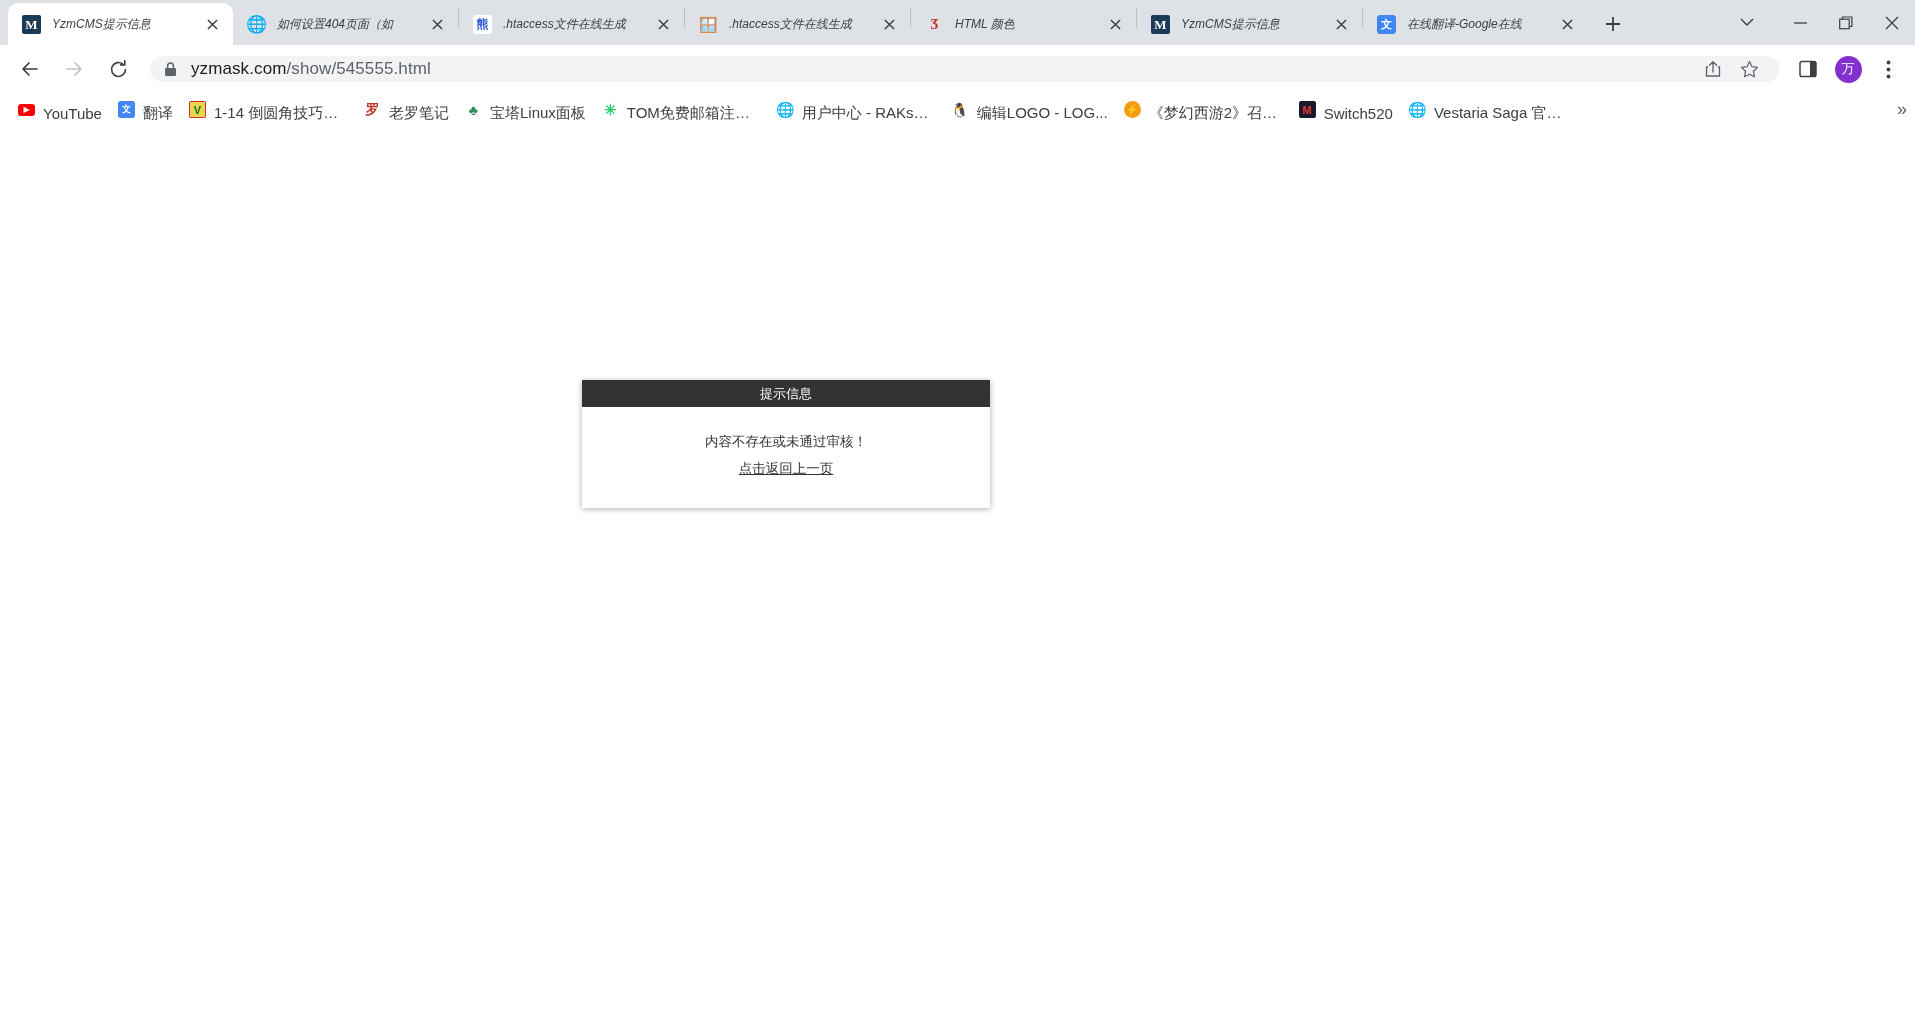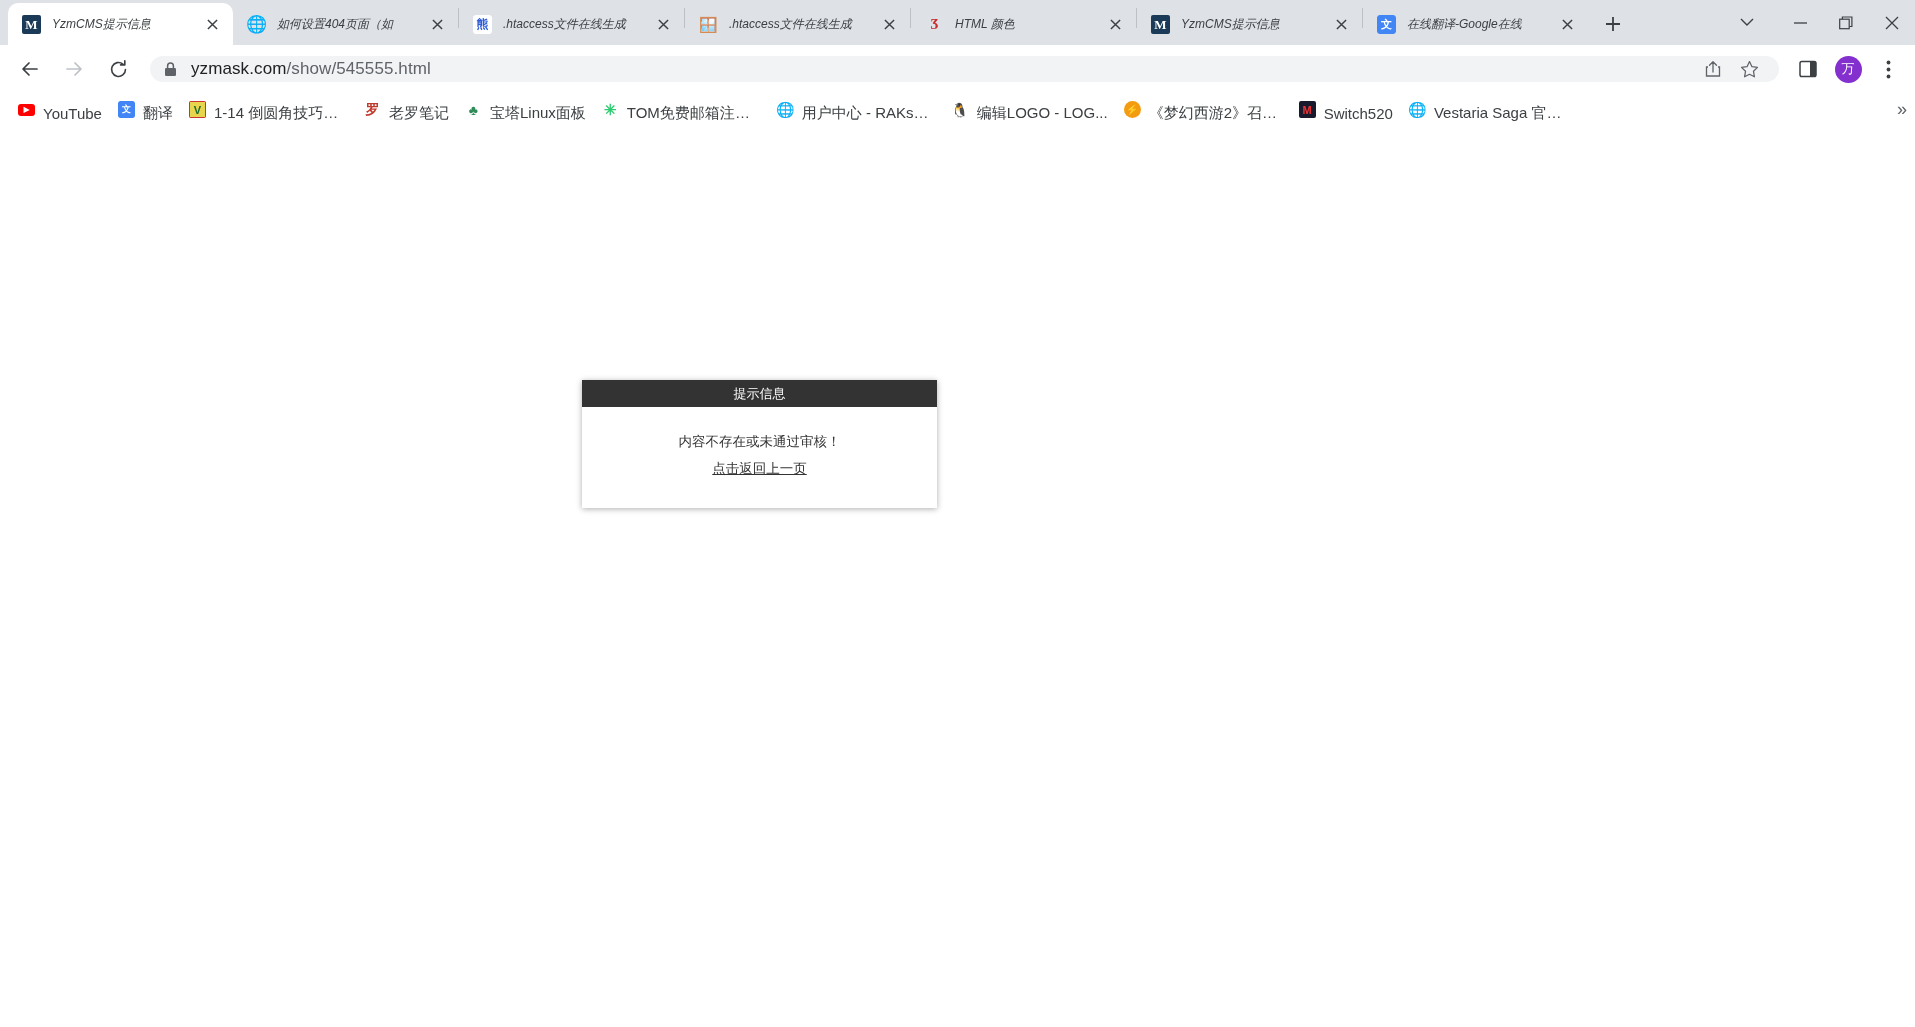--- a/index.html
+++ b/index.html
@@ -242,21 +242,21 @@
     background: #ffffff;
     position: relative;
     display: flex;
     justify-content: center;
   }
 
   .dialog {
     position: absolute;
     left: 582px;
     top: 253px;
-    width: 355px;
+    width: 408px;
     background: #737373;
     box-shadow: 0 1px 6px rgba(0,0,0,0.32);
   }
   .dialog-header {
     height: 27px;
     background: #333333;
     color: #ffffff;
     display: flex;
     align-items: center;
     justify-content: center;

